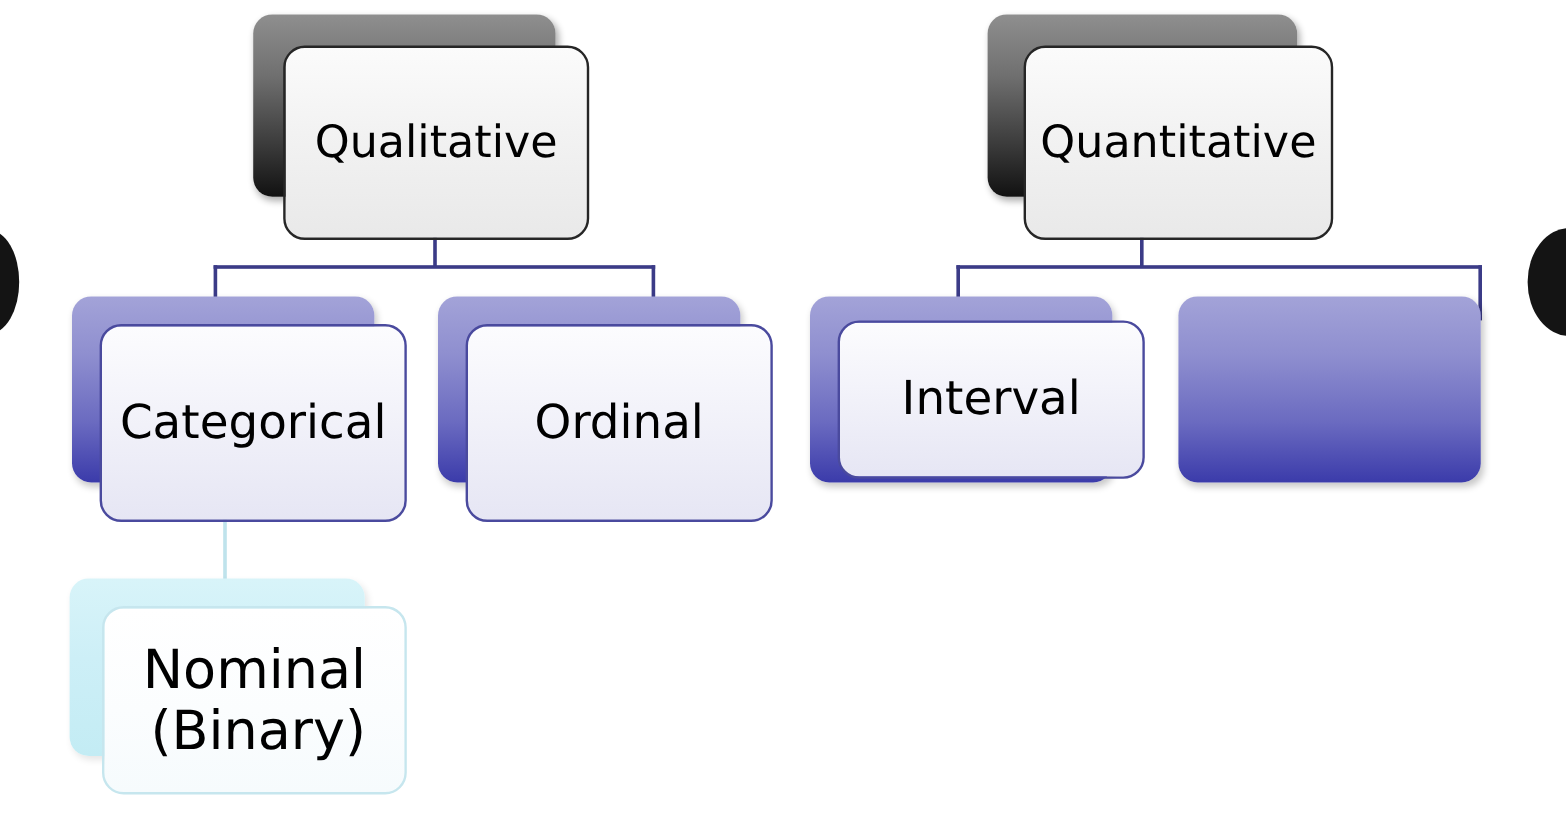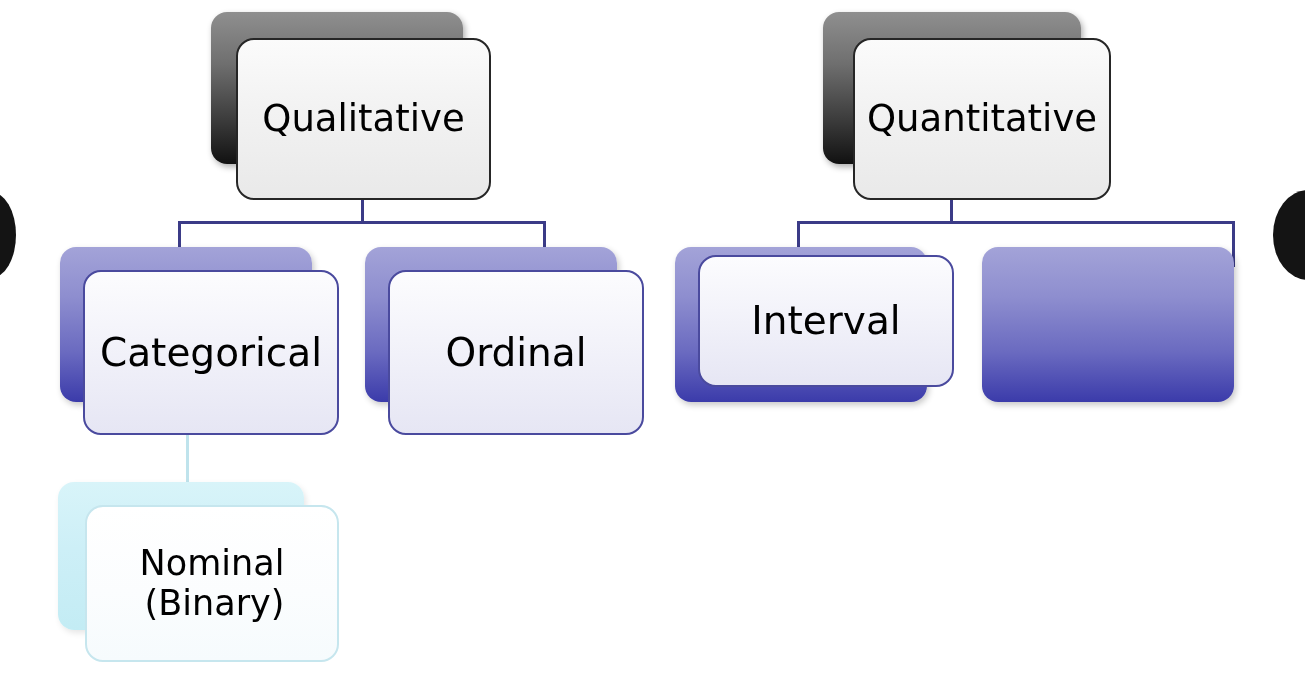--- a/index.html
+++ b/index.html
@@ -79,21 +79,21 @@
   }
 
   
   .lvl3 .back {
     background: linear-gradient(to bottom, #d8f4f9 0%, #cdeff7 45%, #c3ecf4 100%);
     box-shadow: 2px 3px 6px rgba(0,0,0,0.10);
   }
   .lvl3 .front {
     background: linear-gradient(to bottom, #ffffff 0%, #fbfdfe 55%, #f6fbfd 100%);
     border: 2px solid #c6e6ee;
-    font-size: 35px;
+    font-size: 45px;
   }
 </style>
 </head>
 <body>
 
 <div id="canvas">
 
   <div class="edge-circle" style="left:-34px; top:192px; width:50px; height:86px;"></div>
   <div class="edge-circle" style="left:1273px; top:190px; width:70px; height:90px;"></div>
 
@@ -124,21 +124,21 @@
     <div class="front" style="left:23px; top:23px; width:256px; height:165px;">Categorical</div>
   </div>
 
   <div class="node lvl2" style="left:365px; top:247px; width:279px; height:188px;padding-left:24px;">
     <div class="back" style="left:0; top:0; width:252px; height:155px;"></div>
     <div class="front" style="left:23px; top:23px; width:256px; height:165px;">Ordinal</div>
   </div>
 
   <div class="node lvl2" style="left:675px; top:247px; width:279px; height:188px;">
     <div class="back" style="left:0; top:0; width:252px; height:155px;"></div>
-    <div class="front" style="left:23px; top:8px; width:256px; height:132px;">Interval</div>
+    <div class="front" style="left:23px; top:20px; width:256px; height:132px;">Interval</div>
   </div>
 
   <div class="node lvl2" style="left:982px; top:247px; width:279px; height:188px;">
     <div class="back" style="left:0; top:0; width:252px; height:155px;"></div>
   </div>
 
   <div class="node lvl3" style="left:58px; top:482px; width:281px; height:180px;">
     <div class="back" style="left:0; top:0; width:246px; height:148px;"></div>
     <div class="front" style="left:27px; top:23px; width:254px; height:157px;">Nominal
 (Binary)</div>

